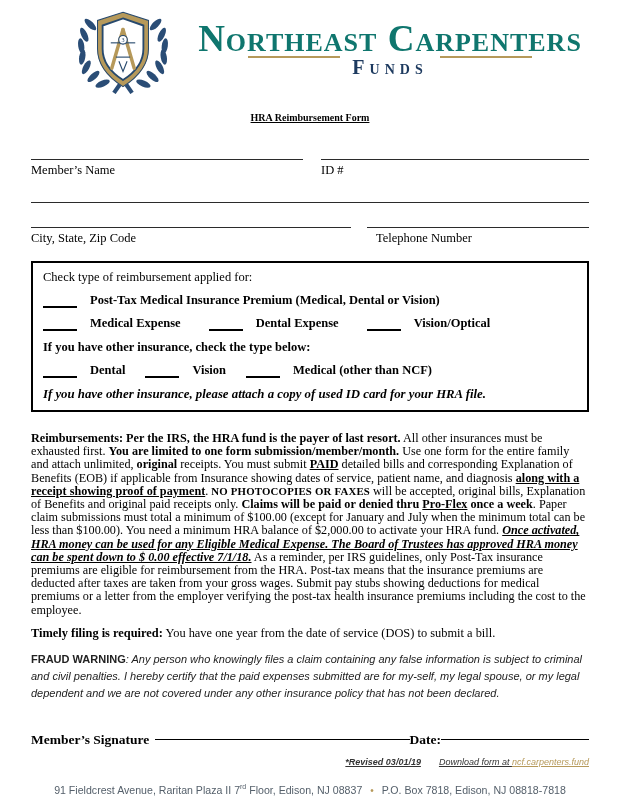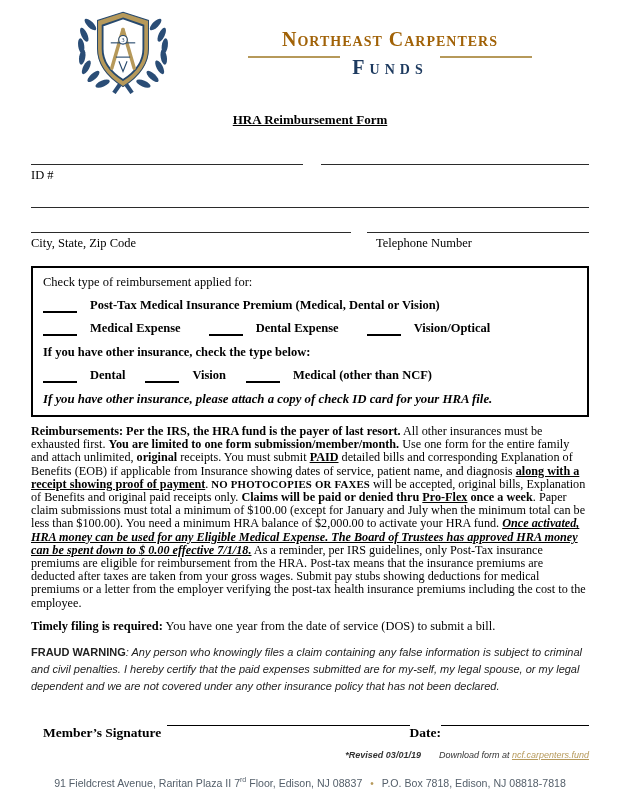--- a/index.html
+++ b/index.html
@@ -12,34 +12,34 @@
     overflow:hidden;
   }
   .content{padding:0 31px;}
 
   
   .letterhead{display:flex;align-items:flex-start;padding:8px 0 0 70px;}
   .logo{width:106px;height:86px;flex:none;}
   .wordmark{margin-left:14px;padding-top:16px;text-align:center;flex:1;max-width:400px;}
   .org-name{
     font-variant:small-caps;
-    font-size:20px;line-height:30px;
-    letter-spacing:1px;color:#a16207;font-weight:600;
+    font-size:37px;line-height:30px;
+    letter-spacing:1px;color:#0f766e;font-weight:600;
     white-space:nowrap;
   }
   .org-sub-row{display:flex;align-items:flex-start;justify-content:center;margin-top:2px;}
   .gold-rule{display:inline-block;width:92px;height:2px;background:#b6995a;}
   .org-sub{
     font-variant:small-caps;font-size:20px;letter-spacing:5px;
     color:#1d3a5f;margin:0 12px;font-weight:600;
   }
 
   
   .form-title{
-    text-align:center;font-size:13px;font-weight:bold;
+    text-align:center;font-size:10px;font-weight:bold;
     text-decoration:underline;margin:18px 0 0 0;
   }
 
   
   .line-row{display:flex;}
   .fline{border-bottom:1.3px solid #2b2b2b;height:0;align-self:flex-end;}
   .f1{margin-top:36px;}
   .f1 .l1{width:272px;margin-right:18px;}
   .f1 .l2{flex:1;}
   .lbl-row{display:flex;font-size:12.5px;margin-top:3px;}
@@ -60,52 +60,52 @@
   .blank{display:inline-block;width:34px;border-bottom:2px solid #000;height:13px;flex:none;}
   .cb-row .cb-label{margin-left:13px;}
   .gap-lg{margin-left:28px;}
   .gap-md{margin-left:20px;}
   .nogap{margin-left:2px;}
   .cb-head2{font-weight:bold;margin-top:9px;}
   .cb-note{font-weight:bold;font-style:italic;margin-top:9px;font-size:12.8px;}
 
   
   .main-par{
-    margin:8px 0 0 0;font-size:12.2px;line-height:13.2px;
+    margin:20px 0 0 0;font-size:12.2px;line-height:13.2px;
     text-align:left;
   }
   .r-b{font-weight:bold;}
   .r-u{text-decoration:underline;}
   .r-i{font-style:italic;}
   .r-c{font-size:10.8px;letter-spacing:.2px;}
 
   .timely{margin:9px 0 0 0;font-size:12.4px;}
   .timely b{font-weight:bold;}
 
   .fraud{
     margin:10px 0 0 0;
     font-family:"Liberation Sans", sans-serif;
     font-size:11px;line-height:1.55;color:#222;
   }
   .fraud b{font-style:normal;font-weight:bold;}
   .fraud i{font-style:italic;}
 
   
   .sig-row{
-    display:flex;align-items:flex-start;margin-top:30px;
-    font-size:13.5px;font-weight:bold;margin-left:12px;
+    display:flex;align-items:center;margin-top:30px;
+    font-size:13.5px;font-weight:bold;
   }
   .sig-line{flex:1;border-bottom:1.6px solid #000;height:0;margin-left:6px;}
   .date-label{flex:none;}
   .date-line{width:148px;flex:none;border-bottom:1.6px solid #000;height:0;}
 
   .revision{
     margin-top:9px;text-align:right;
     font-family:"Liberation Sans", sans-serif;
-    font-size:9px;font-style:italic;color:#333;
+    font-size:9px;font-style:italic;color:#333;text-decoration:underline;
   }
   .revision .rev-date{font-weight:600;margin-right:18px;}
   .gold-link{color:#b6995a;text-decoration:underline;cursor:pointer;}
 
   
   .footer{
     margin-top:16px;text-align:center;
     font-family:"Liberation Sans", sans-serif;
     font-size:10.6px;color:#55606b;
   }
@@ -166,20 +166,21 @@
 
   <div class="content">
 
     <div class="form-title">HRA Reimbursement Form</div>
 
     <div class="line-row f1">
       <div class="fline l1"></div>
       <div class="fline l2"></div>
     </div>
     <div class="lbl-row">
+      <span class="w1">Member’s Name</span>
       <span>ID #</span>
     </div>
 
     <div class="addr-line"></div>
 
     <div class="line-row f3">
       <div class="fline l1"></div>
       <div class="fline l2"></div>
     </div>
     <div class="lbl-row f3lbl">
@@ -203,21 +204,21 @@
       </div>
       <div class="cb-head2">If you have other insurance, check the type below:</div>
       <div class="cb-row">
         <span class="blank"></span>
         <span class="cb-label">Dental</span>
         <span class="blank gap-md"></span>
         <span class="cb-label">Vision</span>
         <span class="blank gap-md"></span>
         <span class="cb-label nogap">Medical (other than NCF)</span>
       </div>
-      <div class="cb-note">If you have other insurance, please attach a copy of check ID card for your HRA file.</div>
+      <div class="cb-note">If you have other insurance, please attach a copy of used ID card for your HRA file.</div>
     </div>
 
     <p class="main-par"><span class="r-b">Reimbursements: Per the IRS, the HRA fund is the payer of last resort.</span><span>  All other insurances must be exhausted first.  </span><span class="r-b">You are limited to one form submission/member/month.</span><span> Use one form for the entire family and attach unlimited, </span><span class="r-b">original</span><span> receipts.  You must submit </span><span class="r-b r-u">PAID</span><span> detailed bills and corresponding Explanation of Benefits (EOB) if applicable from Insurance showing dates of service, patient name, and diagnosis </span><span class="r-b r-u">along with a receipt showing proof of payment</span><span>. </span><span class="r-b r-c">NO PHOTOCOPIES OR FAXES</span><span> will be accepted, original bills, Explanation of Benefits and original paid receipts only.  </span><span class="r-b">Claims will be paid or denied thru </span><span class="r-b r-u">Pro-Flex</span><span class="r-b"> once a week</span><span>.  Paper claim submissions must total a minimum of $100.00 (except for January and July when the minimum total can be less than $100.00).  You need a minimum HRA balance of $2,000.00 to activate your HRA fund.  </span><span class="r-b r-i r-u">Once activated, HRA money can be used for any Eligible Medical Expense.  The Board of Trustees has approved HRA money can be spent down to $ 0.00 effective 7/1/18.</span><span>  As a reminder, per IRS guidelines, only Post-Tax insurance premiums are eligible for reimbursement from the HRA.  Post-tax means that the insurance premiums are deducted after taxes are taken from your gross wages. Submit pay stubs showing deductions for medical premiums or a letter from the employer verifying the post-tax health insurance premiums including the cost to the employee.</span></p>
 
     <p class="timely"><b>Timely filing is required:</b><span> You have one year from the date of service (DOS) to submit a bill.</span></p>
 
     <p class="fraud"><b>FRAUD WARNING</b><i>: Any person who knowingly files a claim containing any false information is subject to criminal and civil penalties.  I hereby certify that the paid expenses submitted are for my-self, my legal spouse, or my legal dependent and we are not covered under any other insurance policy that has not been declared.</i></p>
 
     <div class="sig-row">
       <span>Member’s Signature</span>

